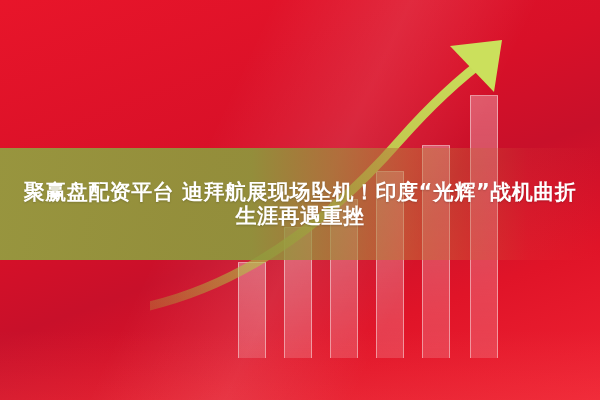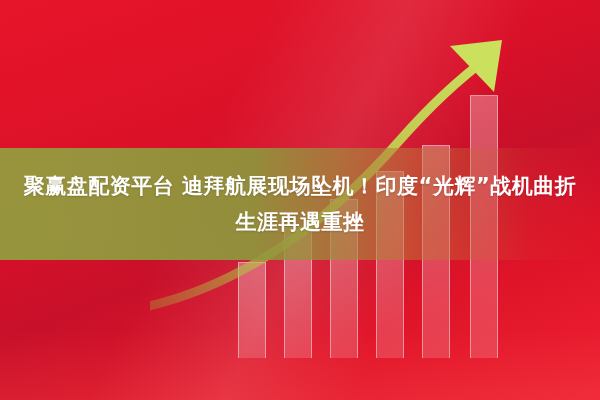--- a/index.html
+++ b/index.html
@@ -64,21 +64,21 @@
     background: linear-gradient(90deg, rgba(146,160,64,0.92) 0%, rgba(140,154,60,0.90) 42%, rgba(190,120,58,0.55) 68%, rgba(222,60,52,0.18) 88%, rgba(226,26,40,0.00) 100%);
     display: flex;
     align-items: center;
     justify-content: center;
     padding: 0 14px;
     box-sizing: border-box;
   }
   .headline {
     color: #ffffff;
     font-size: 21px;
-    line-height: 36px;
+    line-height: 24px;
     font-weight: 700;
     text-align: center;
     letter-spacing: 0.5px;
     text-shadow: 0 1px 2px rgba(0,0,0,0.18);
     font-family: "DejaVu Sans", "Liberation Sans", sans-serif;
   }
   .ground-glow {
     position: absolute;
     left: 0;
     bottom: 0;

